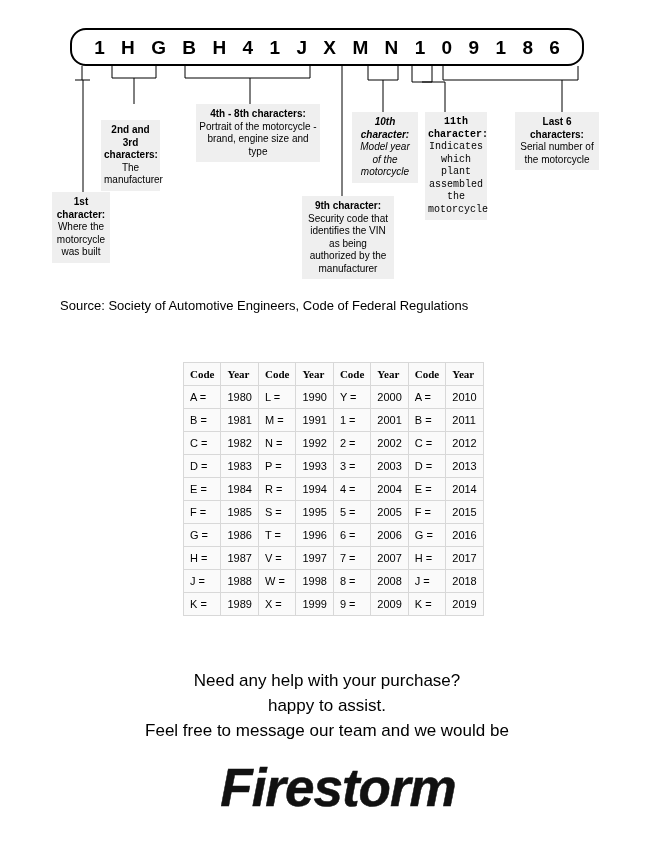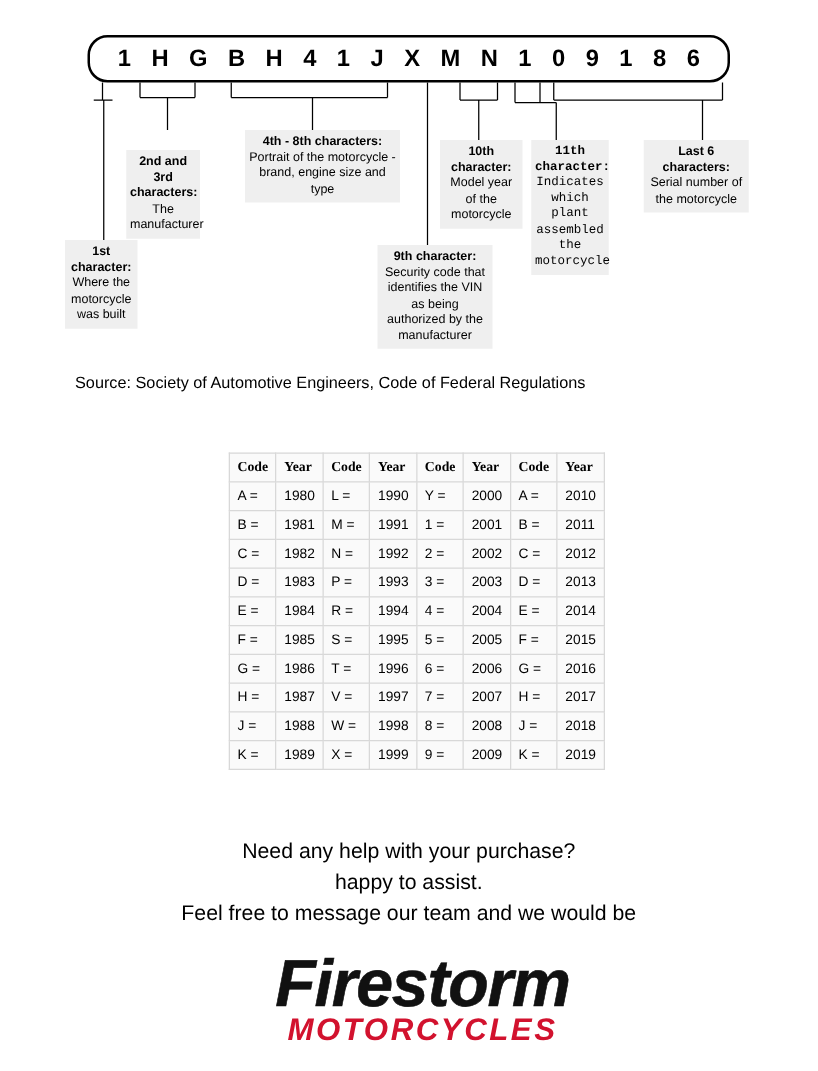--- a/index.html
+++ b/index.html
@@ -63,21 +63,21 @@
   }
   .note .hdr {
     font-weight: bold;
     display: block;
   }
 
   #note-1st   { left: 52px;  top: 192px; width: 58px; }
   #note-23    { left: 101px; top: 120px; width: 59px; }
   #note-48    { left: 196px; top: 104px; width: 124px; }
   #note-9th   { left: 302px; top: 196px; width: 92px; }
-  #note-10th  { left: 352px; top: 112px; width: 66px; }
+  #note-10th  { left: 352px; top: 112px; width: 66px; font-style: italic; }
   #note-11th  { left: 425px; top: 112px; width: 62px; font-family: Liberation Mono, monospace; }
   #note-last6 { left: 515px; top: 112px; width: 84px; }
 
   
   #source {
     position: absolute;
     left: 60px;
     top: 298px;
     font-size: 13px;
     color: #000;
@@ -347,14 +347,13 @@
 </table>
 
 <div id="help-text">
   <div>Need any help with your purchase?</div>
   <div>happy to assist.</div>
   <div>Feel free to message our team and we would be</div>
 </div>
 
 <div id="logo">
   <div id="logo-top">Firestorm</div>
-  <div id="logo-bottom">MOTORCYCLES</div>
 </div>
 
 </body></html>

